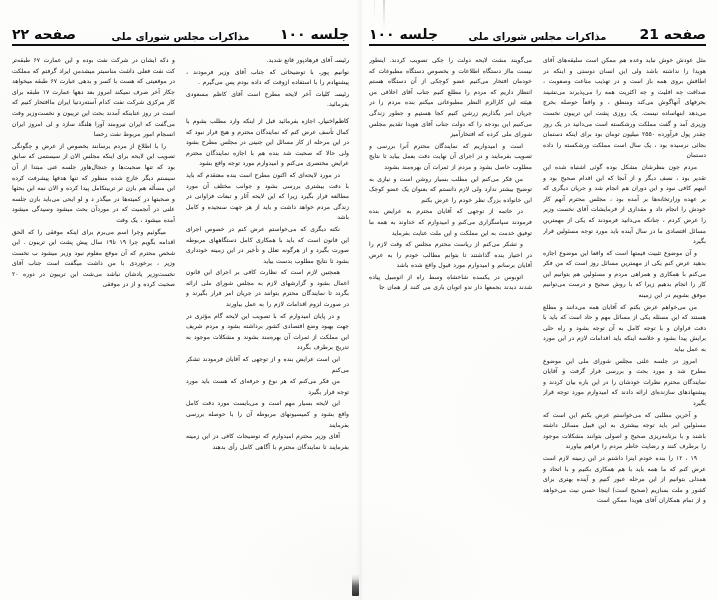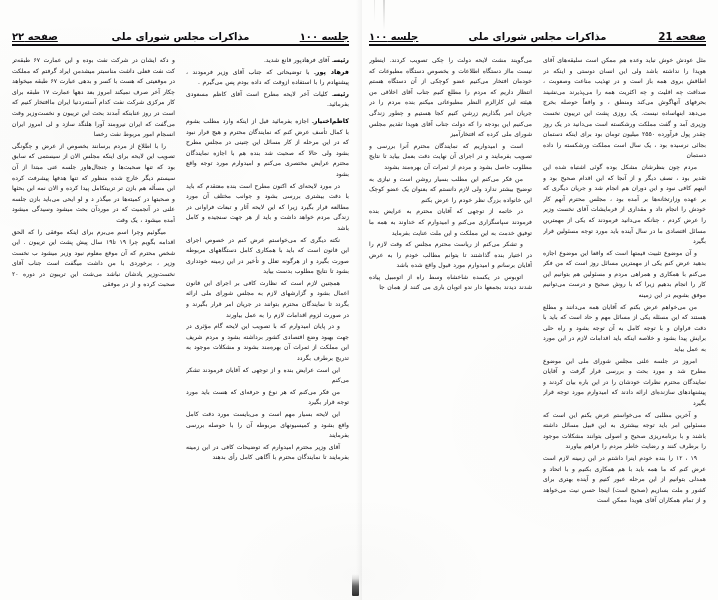--- a/index.html
+++ b/index.html
@@ -100,22 +100,21 @@
     display: flex;
     align-items: flex-end;
     justify-content: space-between;
     font-size: 9.5px;
     font-weight: 700;
     color: #17161a;
     letter-spacing: .2px;
   }
   .runhead .side {
     white-space: nowrap;
-    font-size: 10px;
-    text-decoration: underline;
+    font-size: 14px;
   }
   .runhead .title {
     white-space: nowrap;
     font-size: 10px;
     font-weight: 700;
     position: absolute;
     left: 0; right: 0;
     text-align: center;
     bottom: 0;
   }
@@ -151,21 +150,21 @@
     color: #1d1c20;
     word-spacing: .6px;
     letter-spacing: .1px;
     font-family: "DejaVu Sans", sans-serif;
   }
   .col p.indent { text-indent: 9px; }
   .col p.gap    { margin-bottom: 6px; }
 
   
   .speaker {
-    font-weight: 700;
+    font-weight: 400;
     color: #0e0d10;
     font-size: 6.4px;
   }
   .speaker-line {
     margin-bottom: 2px;
   }
 
   
   .page-right .col p { color: #1a191d; }
 
@@ -228,21 +227,21 @@
 
       <div class="cols">
 
         <div class="col">
 
           <p class="speaker-line">
             <span class="speaker">رئیس</span><span>ـ آقای فرهادپور قانع شدید.</span>
           </p>
 
           <p class="speaker-line">
-            <span class="speaker">فرهاد پور</span><span>ـ با توضیحاتی که جناب آقای وزیر فرمودند ، پیشنهادم را با استفاده ازوقت که داده بودم پس می‌گیرم .</span>
+            <span class="speaker">توانیم پور</span><span>ـ با توضیحاتی که جناب آقای وزیر فرمودند ، پیشنهادم را با استفاده ازوقت که داده بودم پس می‌گیرم .</span>
           </p>
 
           <p class="speaker-line gap">
             <span class="speaker">رئیس</span><span>ـ کلیات آخر لایحه مطرح است آقای کاظم مسعودی بفرمائید.</span>
           </p>
 
           <p class="speaker-line">
             <span class="speaker">کاظم‌اختیار</span><span>ـ اجازه بفرمائید قبل از اینکه وارد مطلب بشوم با کمال تأسف عرض کنم که نمایندگان محترم و هیچ قرار نبود که در این مرحله از کار مسائل این چنینی در مجلس مطرح بشود ولی حالا که صحبت شد بنده هم با اجازه نمایندگان محترم عرایض مختصری می‌کنم و امیدوارم مورد توجه واقع بشود</span>
           </p>
 

